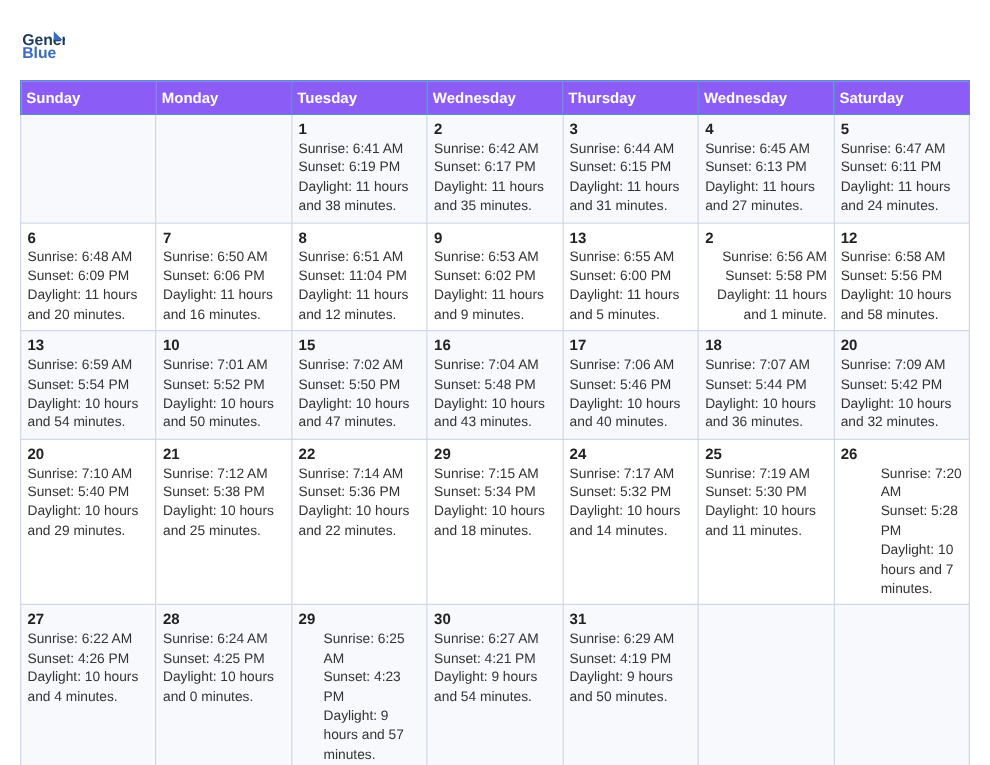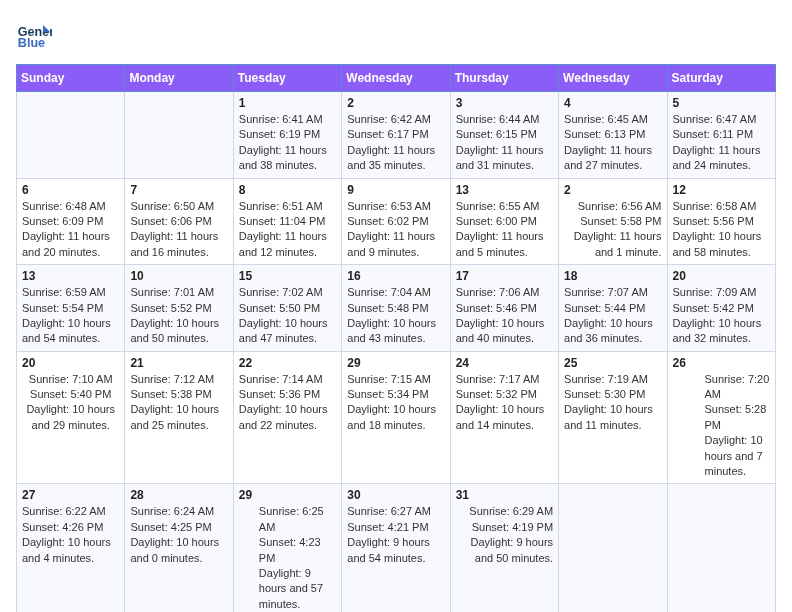--- a/index.html
+++ b/index.html
@@ -219,21 +219,21 @@
         <td>
           <div class="day-number">20</div>
           <div class="day-detail" style="white-space: pre-line;">Sunrise: 7:09 AM
 Sunset: 5:42 PM
 Daylight: 10 hours and 32 minutes.</div>
         </td>
       </tr>
       <tr>
         <td>
           <div class="day-number">20</div>
-          <div class="day-detail" style="white-space: pre-line; text-align: center;">Sunrise: 7:10 AM
+          <div class="day-detail" style="white-space: pre-line;">Sunrise: 7:10 AM
 Sunset: 5:40 PM
 Daylight: 10 hours and 29 minutes.</div>
         </td>
         <td>
           <div class="day-number">21</div>
           <div class="day-detail" style="white-space: pre-line;">Sunrise: 7:12 AM
 Sunset: 5:38 PM
 Daylight: 10 hours and 25 minutes.</div>
         </td>
         <td>
@@ -287,21 +287,21 @@
 Daylight: 9 hours and 57 minutes.</div>
         </td>
         <td>
           <div class="day-number">30</div>
           <div class="day-detail" style="white-space: pre-line;">Sunrise: 6:27 AM
 Sunset: 4:21 PM
 Daylight: 9 hours and 54 minutes.</div>
         </td>
         <td>
           <div class="day-number">31</div>
-          <div class="day-detail" style="white-space: pre-line; text-align: right;">Sunrise: 6:29 AM
+          <div class="day-detail" style="white-space: pre-line;">Sunrise: 6:29 AM
 Sunset: 4:19 PM
 Daylight: 9 hours and 50 minutes.</div>
         </td>
         <td class="empty-cell"></td>
         <td class="empty-cell"></td>
       </tr>
     </tbody>
 </table>
 
 </body></html>

